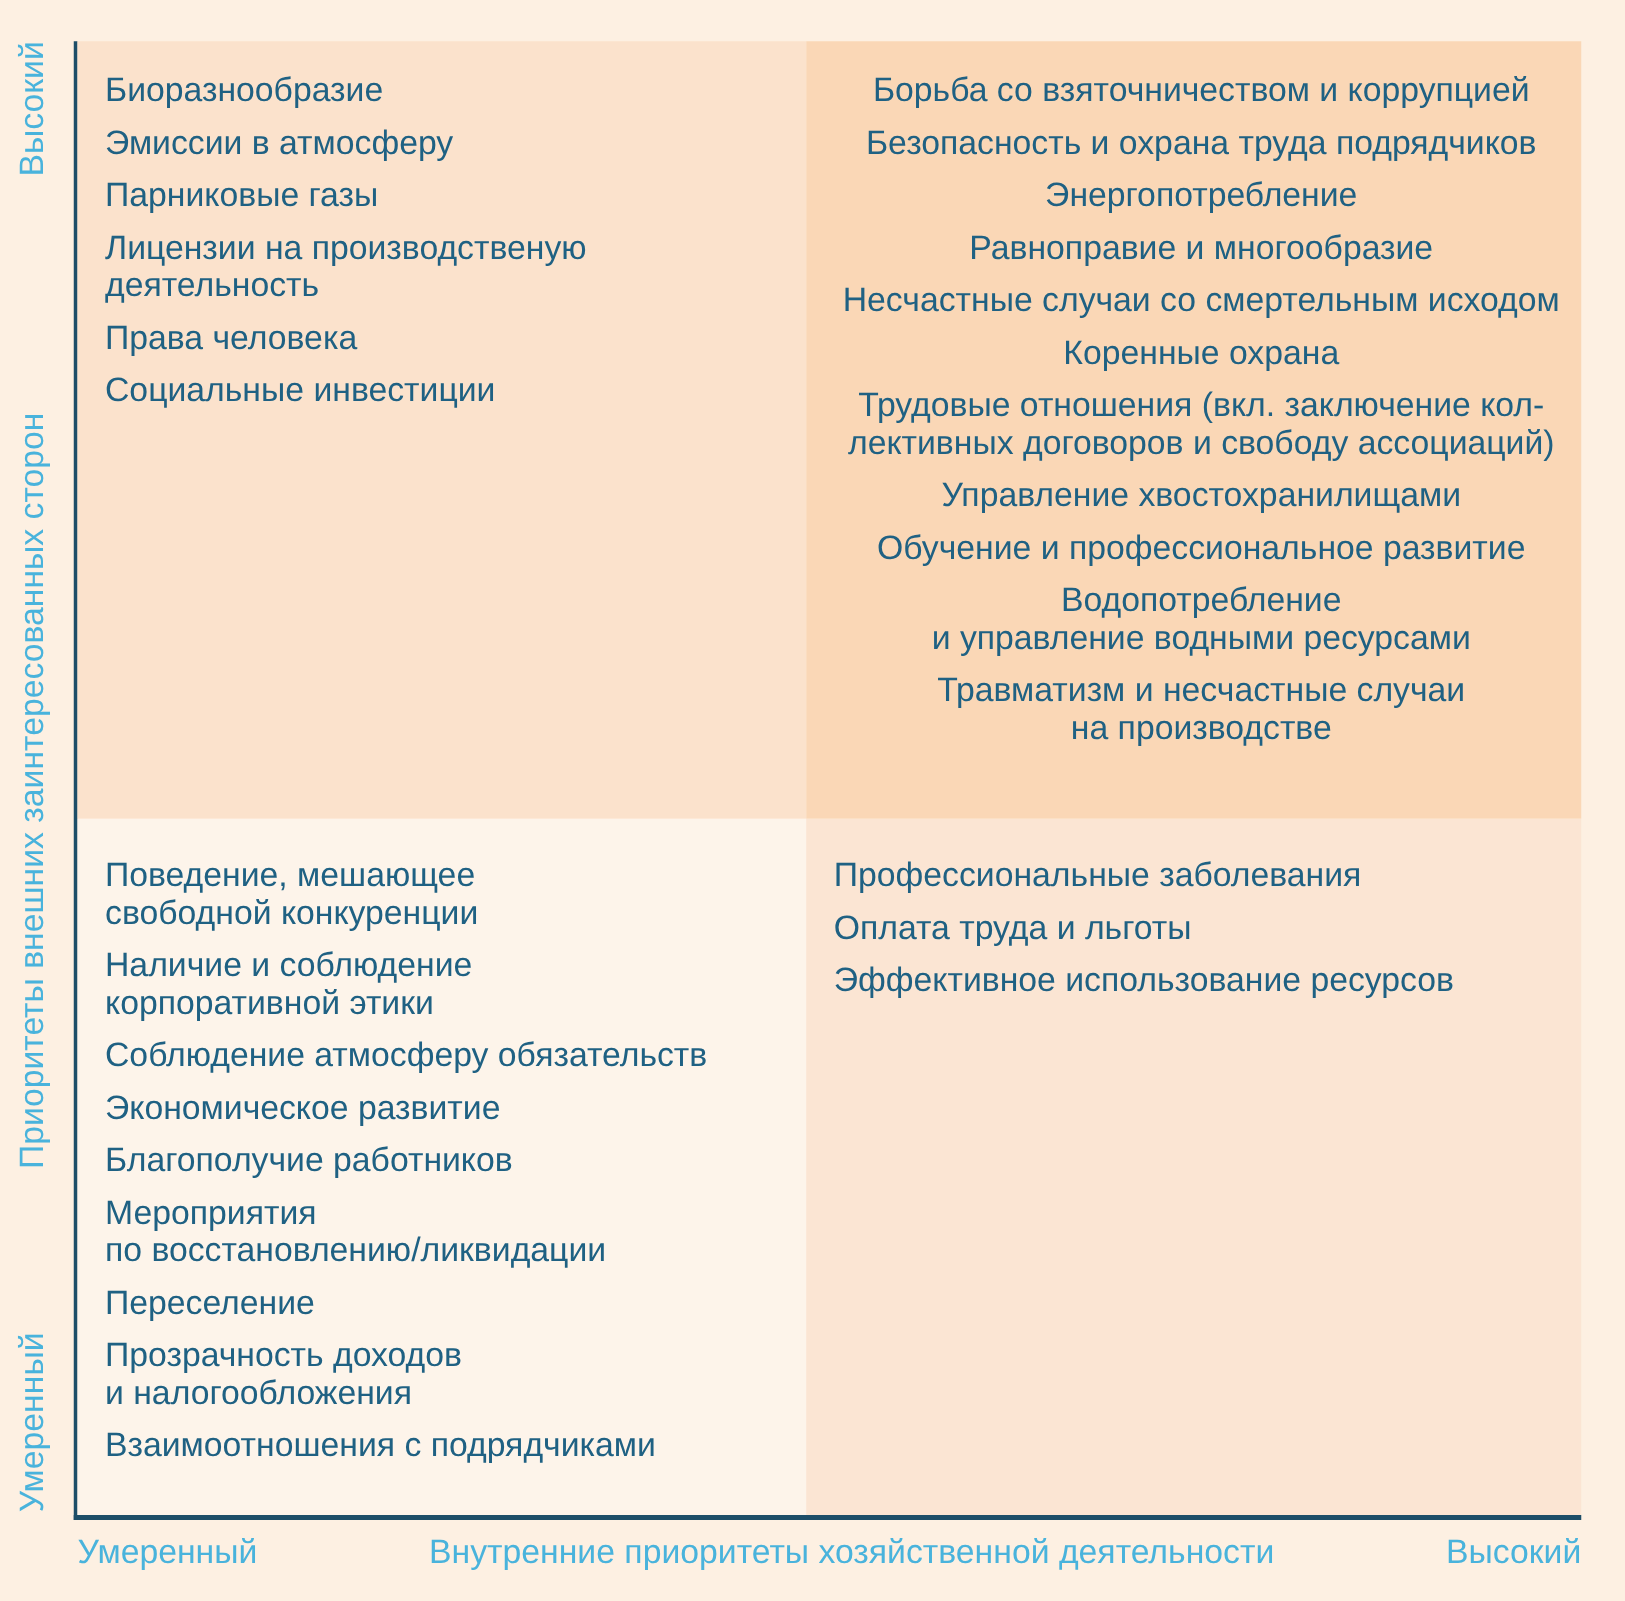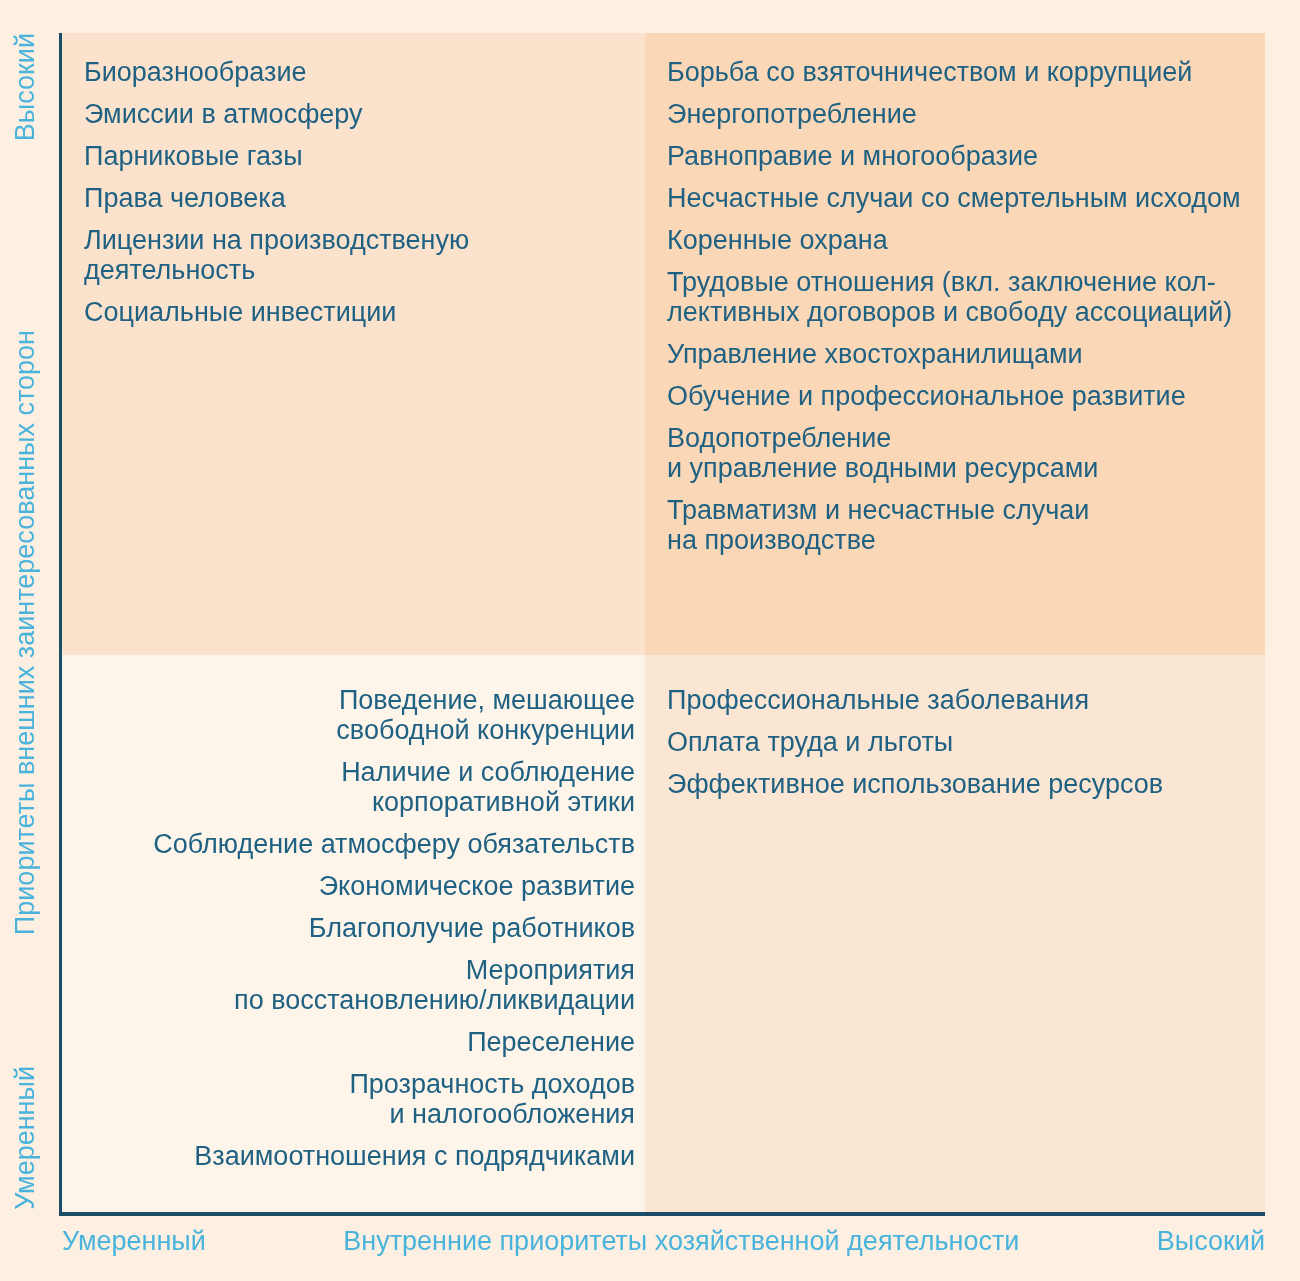--- a/index.html
+++ b/index.html
@@ -50,22 +50,22 @@
   }
   ul.quad.bottom-row { padding-top: 30px; }
   ul.quad li {
     font-size: 27px;
     line-height: 30px;
     margin: 0 0 12px 0;
     color: var(--item-text, #1f6183);
     white-space: pre-line;
   }
   .tl { background: var(--quadrant-top-left, #fbe2cc); }
-  .tr { background: var(--quadrant-top-right, #fad7b6); }
-  .bl { background: var(--quadrant-bottom-left, #fdf4ea); text-align: right; }
+  .tr { background: var(--quadrant-top-right, #fad7b6); text-align: center; }
+  .bl { background: var(--quadrant-bottom-left, #fdf4ea); }
   .br { background: var(--quadrant-bottom-right, #fbe5d3); }
 
   
   .v-label {
     position: absolute;
     left: 8px;
     writing-mode: vertical-rl;
     transform: rotate(180deg);
     font-size: 27px;
     line-height: 34px;
@@ -98,27 +98,28 @@
 
   <div class="v-label y-high">Высокий</div>
   <div class="v-label y-title">Приоритеты внешних заинтересованных сторон</div>
   <div class="v-label y-low">Умеренный</div>
 
   <div class="plot">
     <ul class="quad tl top-row">
         <li>Биоразнообразие</li>
         <li>Эмиссии в атмосферу</li>
         <li>Парниковые газы</li>
-        <li>Права человека</li>
         <li>Лицензии на производственую
 деятельность</li>
+        <li>Права человека</li>
         <li>Социальные инвестиции</li>
       </ul>
     <ul class="quad tr top-row">
         <li>Борьба со взяточничеством и коррупцией</li>
+        <li>Безопасность и охрана труда подрядчиков</li>
         <li>Энергопотребление</li>
         <li>Равноправие и многообразие</li>
         <li>Несчастные случаи со смертельным исходом</li>
         <li>Коренные охрана</li>
         <li>Трудовые отношения (вкл. заключение кол-
 лективных договоров и свободу ассоциаций)</li>
         <li>Управление хвостохранилищами</li>
         <li>Обучение и профессиональное развитие</li>
         <li>Водопотребление
 и управление водными ресурсами</li>

